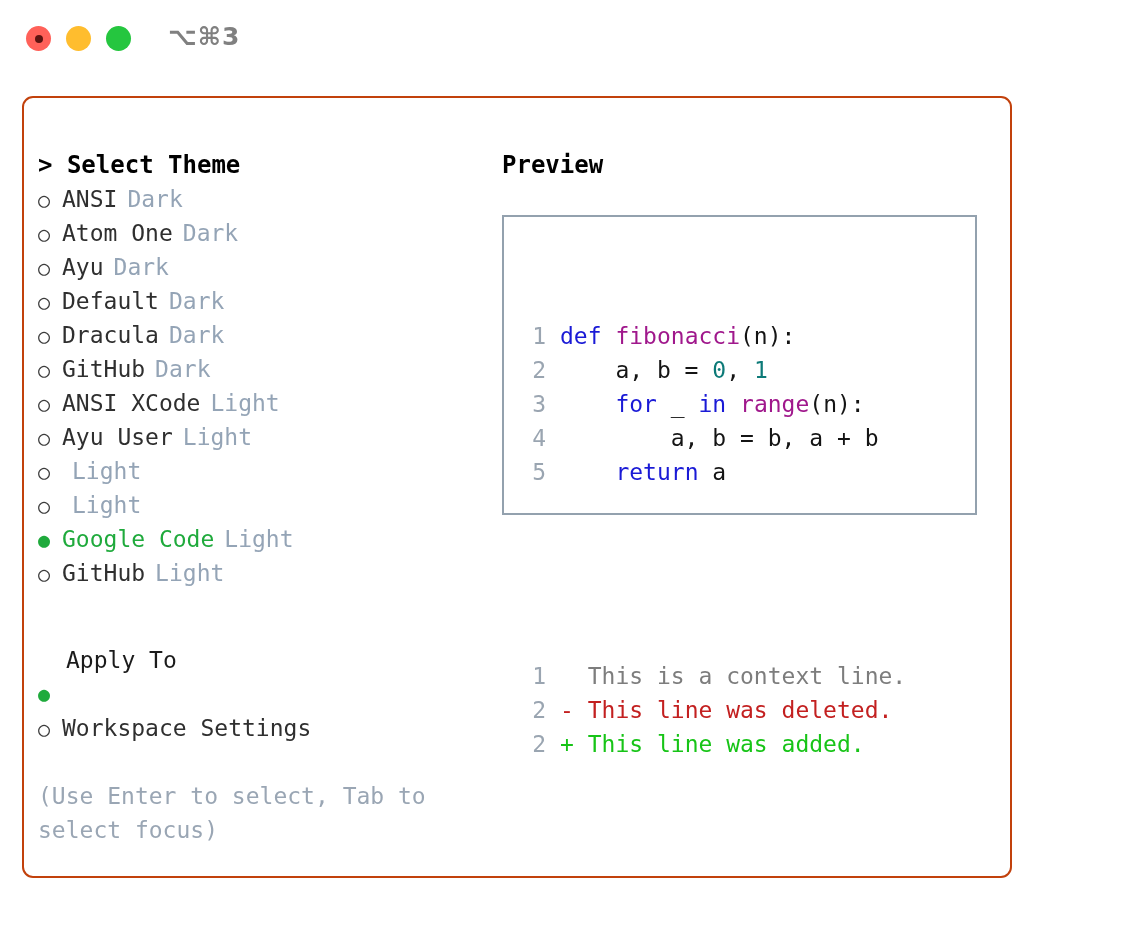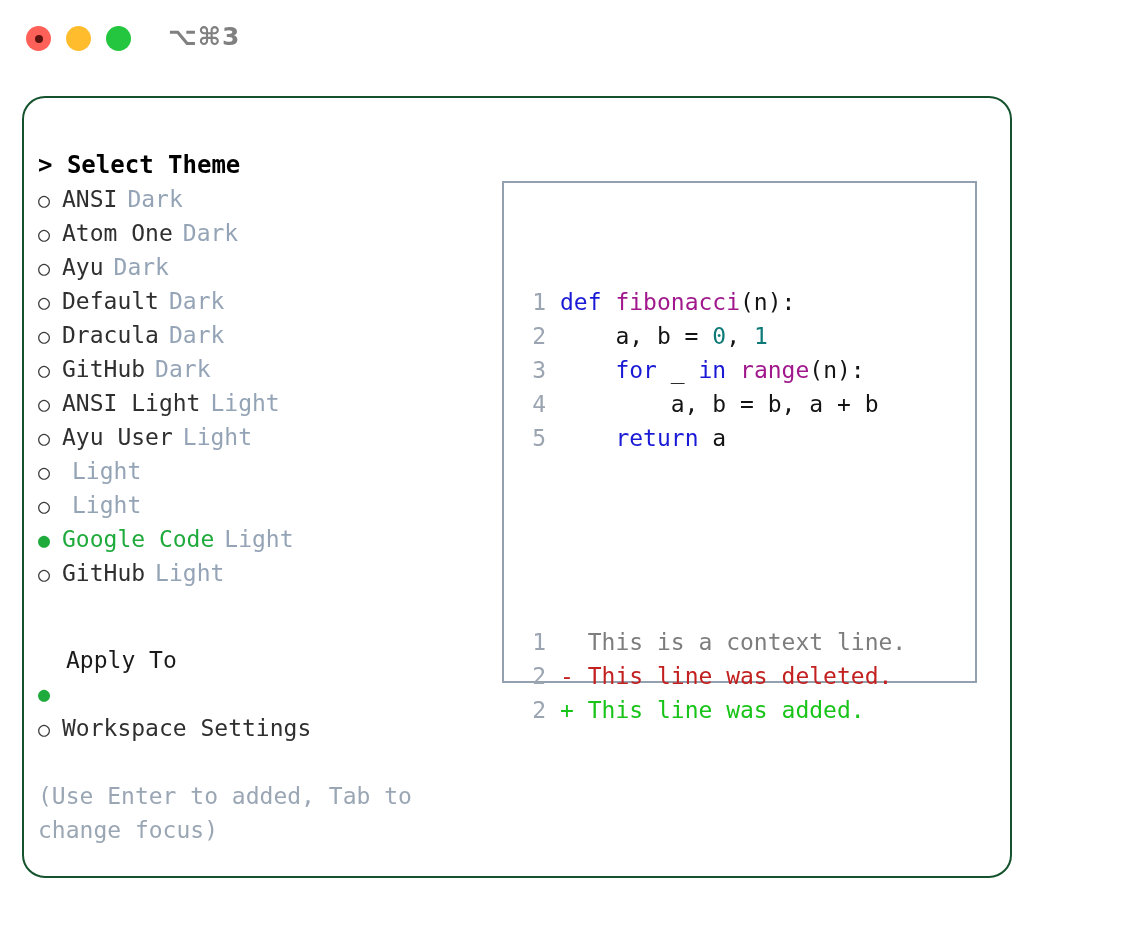--- a/index.html
+++ b/index.html
@@ -66,22 +66,22 @@
     letter-spacing: 1px;
   }
 
   
   .window {
     position: absolute;
     left: 22px;
     top: 96px;
     width: 990px;
     height: 782px;
-    border: 2px solid #14532d;
-    border-radius: 23px;
+    border: 2px solid #c2410c;
+    border-radius: 11px;
     background: #ffffff;
     box-sizing: border-box;
   }
 
   
   .left-col {
     position: absolute;
     left: 14px;
     top: 50px;
     width: 430px;
@@ -137,21 +137,21 @@
   
   .right-col {
     position: absolute;
     left: 478px;
     top: 50px;
     width: 490px;
   }
   .preview-box {
     margin-top: 33px;
     width: 475px;
-    height: 502px;
+    height: 300px;
     border: 2px solid #93a1ae;
     box-sizing: border-box;
     background: #ffffff;
   }
   .code {
     padding: 34px 0 0 18px;
     font-size: 23px;
     line-height: 34px;
     white-space: pre;
   }
@@ -192,40 +192,41 @@
 
       <div class="panel-title">&gt; Select Theme</div>
 
       <div class="theme-list">
           <div class="row"><span class="bullet">○</span><span class="name">ANSI</span><span class="tag">Dark</span></div>
           <div class="row"><span class="bullet">○</span><span class="name">Atom One</span><span class="tag">Dark</span></div>
           <div class="row"><span class="bullet">○</span><span class="name">Ayu</span><span class="tag">Dark</span></div>
           <div class="row"><span class="bullet">○</span><span class="name">Default</span><span class="tag">Dark</span></div>
           <div class="row"><span class="bullet">○</span><span class="name">Dracula</span><span class="tag">Dark</span></div>
           <div class="row"><span class="bullet">○</span><span class="name">GitHub</span><span class="tag">Dark</span></div>
-          <div class="row"><span class="bullet">○</span><span class="name">ANSI Light</span><span class="tag">Light</span></div>
+          <div class="row"><span class="bullet">○</span><span class="name">ANSI XCode</span><span class="tag">Light</span></div>
           <div class="row"><span class="bullet">○</span><span class="name">Ayu User</span><span class="tag">Light</span></div>
           <div class="row"><span class="bullet">○</span><span class="tag">Light</span></div>
           <div class="row"><span class="bullet">○</span><span class="tag">Light</span></div>
           <div class="row selected"><span class="bullet sel">●</span><span class="name">Google Code</span><span class="tag">Light</span></div>
           <div class="row"><span class="bullet">○</span><span class="name">GitHub</span><span class="tag">Light</span></div>
         </div>
 
       <div class="apply-block">
         <div class="apply-title">Apply To</div>
         <div class="apply-list">
             <div class="row selected"><span class="bullet sel">●</span></div>
             <div class="row"><span class="bullet">○</span><span class="name">Workspace Settings</span></div>
           </div>
       </div>
 
-      <div class="hint">(Use Enter to added, Tab to change focus)</div>
+      <div class="hint">(Use Enter to select, Tab to select focus)</div>
     </div>
 
     <div class="right-col">
+      <div class="panel-title">Preview</div>
 
       <div class="preview-box">
         <div class="code">
           <div id="code-block"><div class="cline"><span class="ln">1</span><span class="kw">def </span><span class="fn">fibonacci</span><span class="plain">(n):</span></div><div class="cline"><span class="ln">2</span><span class="plain">    a, b = </span><span class="num">0</span><span class="plain">, </span><span class="num">1</span></div><div class="cline"><span class="ln">3</span><span class="plain">    </span><span class="kw">for</span><span class="plain"> _ </span><span class="kw">in</span><span class="plain"> </span><span class="fn">range</span><span class="plain">(n):</span></div><div class="cline"><span class="ln">4</span><span class="plain">        a, b = b, a + b</span></div><div class="cline"><span class="ln">5</span><span class="plain">    </span><span class="kw">return</span><span class="plain"> a</span></div></div>
           <div class="spacer"></div>
           <div id="diff-block"><div class="cline"><span class="ln">1</span><span class="ctx"> </span><span class="ctx"> This is a context line.</span></div><div class="cline"><span class="ln">2</span><span class="del">-</span><span class="del"> This line was deleted.</span></div><div class="cline"><span class="ln">2</span><span class="add">+</span><span class="add"> This line was added.</span></div></div>
         </div>
       </div>
     </div>
 

